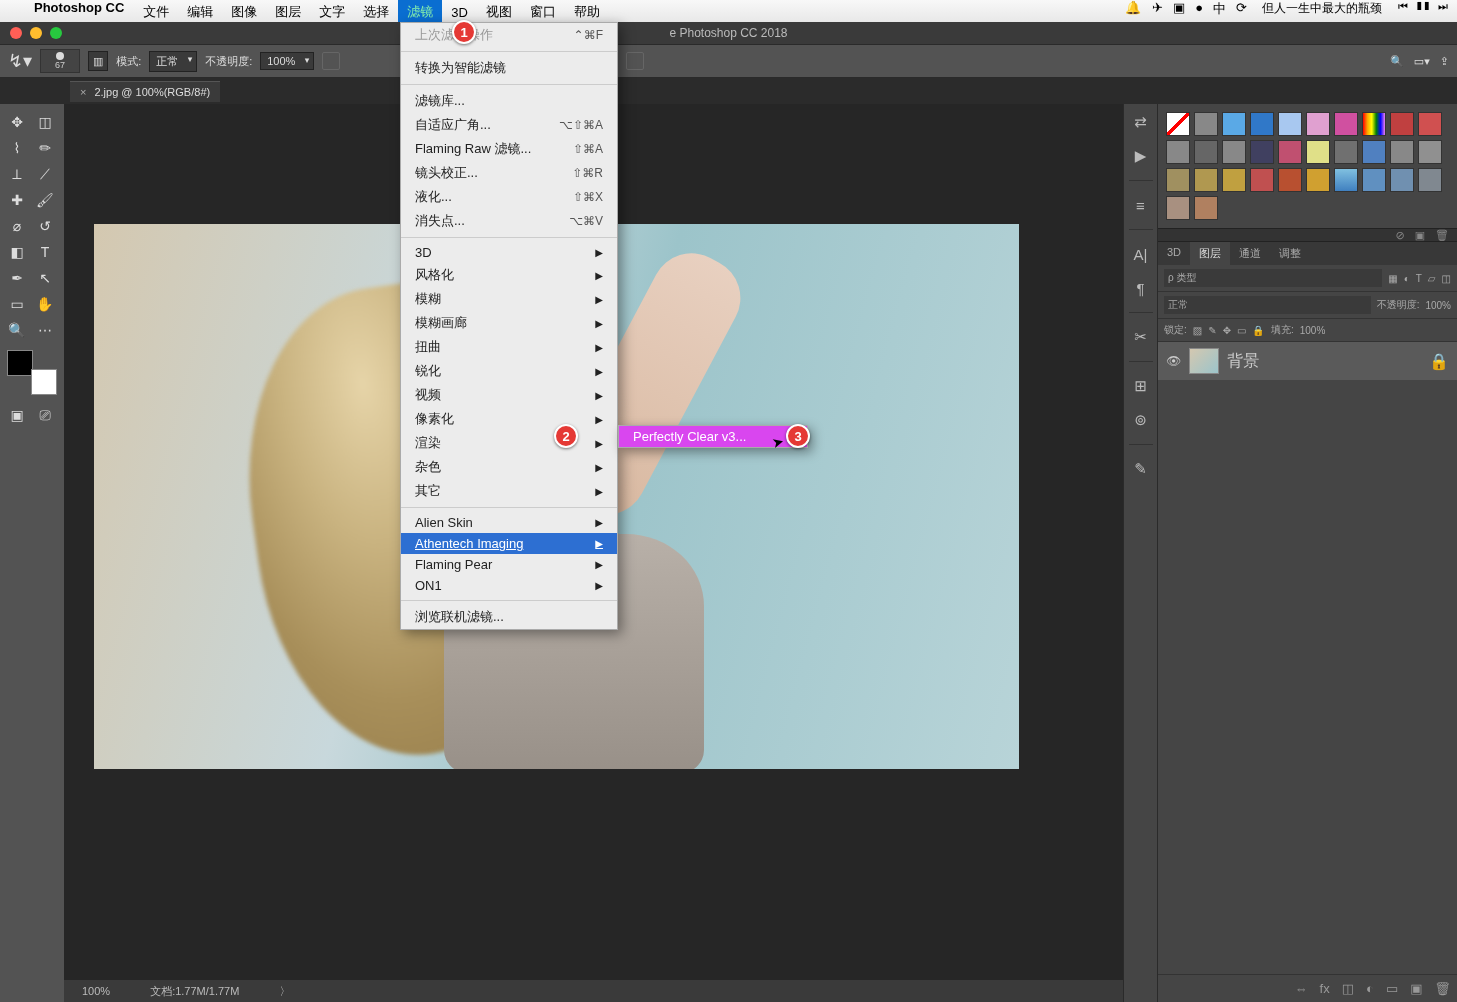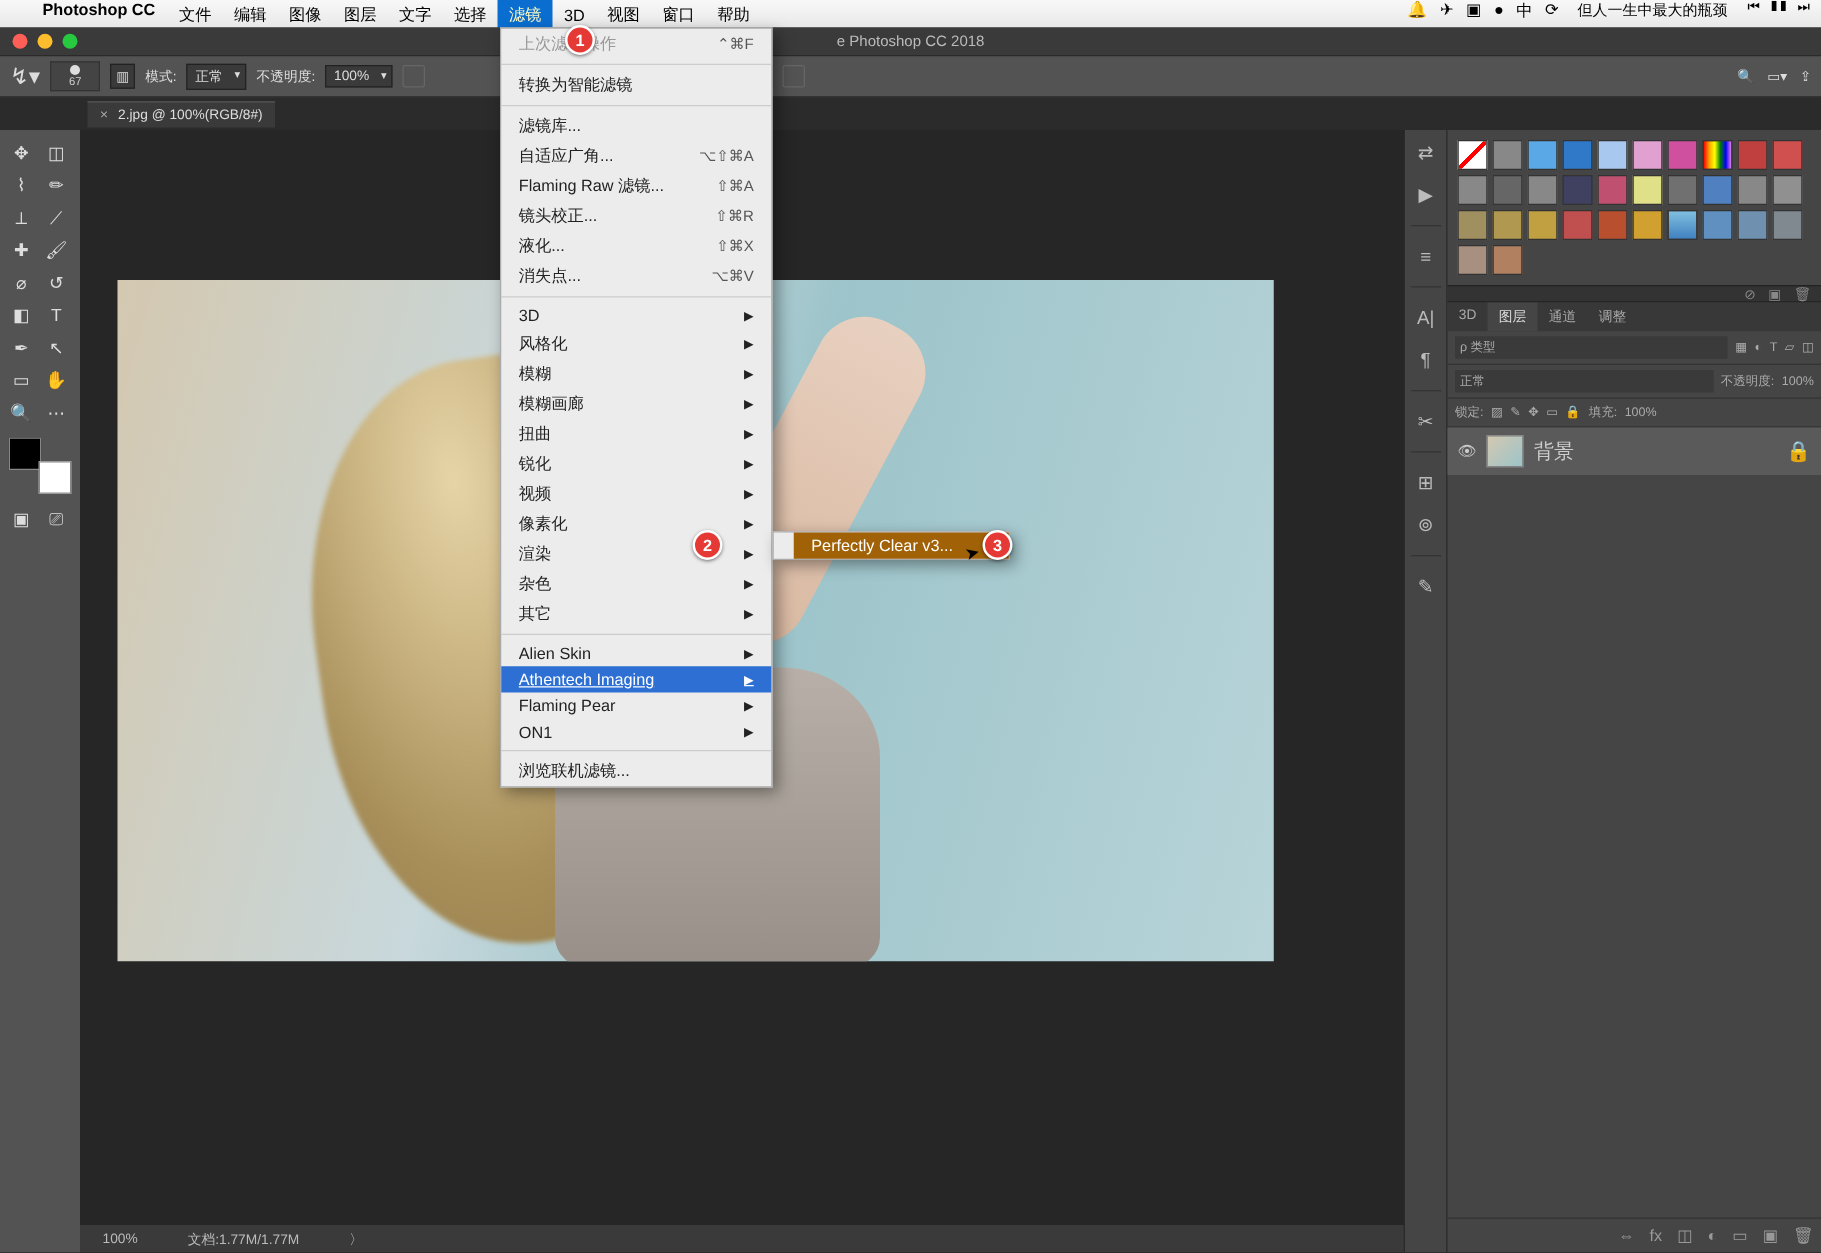--- a/index.html
+++ b/index.html
@@ -3,21 +3,21 @@
 <meta charset="utf-8">
 <style>
 * { margin: 0; padding: 0; box-sizing: border-box; font-family: -apple-system, "Helvetica Neue", Arial, sans-serif; }
 body { background: #2a2a2a; width: 1457px; height: 1002px; overflow: hidden; position: relative; color: #ccc; }
 
 
 .mac-menubar { height: 22px; background: linear-gradient(#f8f8f8,#e8e8e8); display: flex; font-size: 13px; color: #000; }
 .mac-menubar .apple { padding: 0 12px; font-size: 14px; }
 .mac-menubar .app-name { font-weight: 600; padding: 0 10px; }
 .mac-menubar .menu-item { padding: 12px 9px; height: 100%; display: flex; align-items: center; }
-.mac-menubar .menu-item.active { background: #0a6ed1; color: #fef9c3; }
+.mac-menubar .menu-item.active { background: #0a6ed1; color: #86efac; }
 .mac-menubar .spacer { flex: 1; }
 .mac-menubar .tray-icon { padding: 0 5px; font-size: 13px; }
 .mac-menubar .song { padding: 0 10px; font-size: 12px; }
 .mac-menubar .media { padding: 0 6px; font-size: 11px; letter-spacing: 3px; }
 
 
 .window-titlebar { height: 22px; background: #3a3a3a; display: flex; align-items: center; position: relative; }
 .traffic { display: flex; gap: 8px; padding-left: 10px; }
 .traffic span { width: 12px; height: 12px; border-radius: 50%; }
 .tl-red { background: #ff5f56; } .tl-yel { background: #ffbd2e; } .tl-grn { background: #27c93f; }
@@ -57,21 +57,21 @@
 .filter-menu { position:absolute; left:400px; top:22px; width:218px; background:#ececec; border:1px solid #aaa; box-shadow:4px 4px 12px rgba(0,0,0,.4); font-size:13px; color:#222; z-index:100; }
 .filter-menu .row { padding:3px 14px; display:flex; justify-content:space-between; align-items:center; position:relative; }
 .filter-menu .row.disabled { color:#999; }
 .filter-menu .row.hl { background:#2d6fd2; color:#fff;text-decoration:underline; }
 .filter-menu .row .arrow { font-size:10px; }
 .filter-menu hr { border:none; border-top:1px solid #ccc; margin:4px 0; }
 .filter-menu .shortcut { font-size:12px; color:#555; }
 
 .sub-menu { position:absolute; left:618px; top:425px; width:190px; background:#ececec; border:1px solid #aaa; box-shadow:4px 4px 12px rgba(0,0,0,.4); font-size:13px; z-index:101; }
 .sub-menu .row { padding:3px 14px; }
-.sub-menu .row.hl { background:#a16207; color:#fff;margin-left:16px; }
+.sub-menu .row.hl { background:#d946ef; color:#fff; }
 
 
 .badge { position:absolute; width:24px; height:24px; border-radius:50%; background:#e53935; color:#fff; font-weight:bold; display:flex; align-items:center; justify-content:center; font-size:13px; z-index:200; border:2px solid #fff; box-shadow:0 1px 3px rgba(0,0,0,.5); }
 
 
 .right-rail { width:34px; background:#454545; display:flex; flex-direction:column; align-items:center; padding-top:8px; gap:14px; border-left:1px solid #2a2a2a; }
 .rail-ico { width:20px; height:20px; color:#bbb; font-size:15px; display:flex; align-items:center; justify-content:center; }
 .rail-sep { width:24px; border-top:1px solid #333; }
 
 .right-panels { width:300px; background:#454545; display:flex; flex-direction:column; border-left:1px solid #2a2a2a; }

